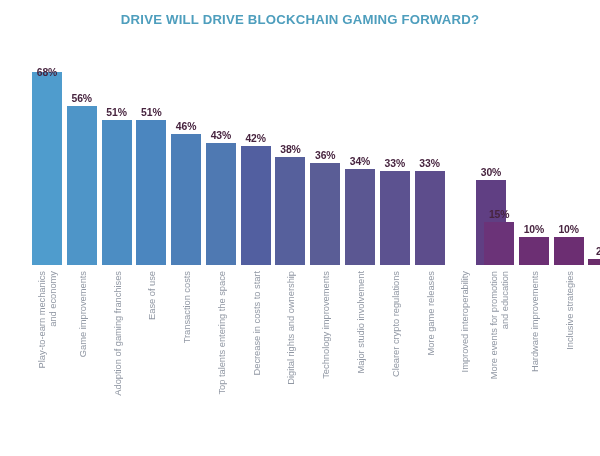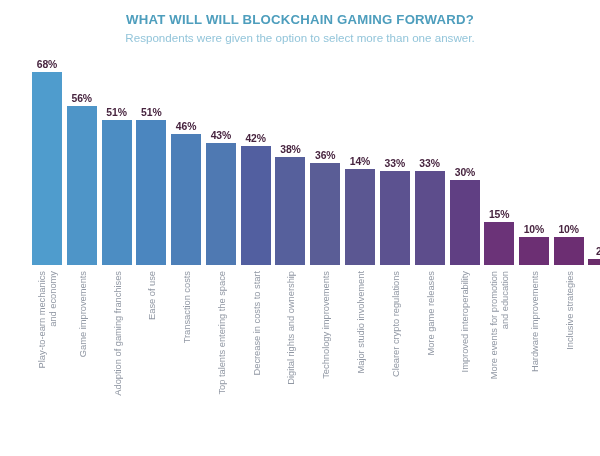--- a/index.html
+++ b/index.html
@@ -96,28 +96,27 @@
     color: #9097a3;
     white-space: pre-line;
     letter-spacing: -0.05px;
   }
 </style>
 </head>
 <body>
 
 <div id="chart-root">
 
-  <div class="chart-title">WHAT WILL WILL BLOCKCHAIN GAMING FORWARD?</div>
-
-  <div class="chart-subtitle">Respondents were given the option to select more than one answer.</div>
+  <div class="chart-title">DRIVE WILL DRIVE BLOCKCHAIN GAMING FORWARD?</div>
+
 
   <div class="plot-area" id="plot-area">
       <div class="bar-group" style="left: 32px; height: 193px;">
         <div class="bar" style="height: 193px; background: rgb(79, 156, 205);"></div>
-        <div class="bar-value" style="bottom: 195px;">68%</div>
+        <div class="bar-value" style="bottom: 187px;">68%</div>
       </div>
       <div class="cat-label" style="left: 32px;">
         <div class="rot">Play-to-earn mechanics
 and economy</div>
       </div>
       <div class="bar-group" style="left: 66.78px; height: 158.941px; text-align: center;">
         <div class="bar" style="height: 158.941px; background: rgb(78, 149, 200);"></div>
         <div class="bar-value" style="bottom: 160.941px;">56%</div>
       </div>
       <div class="cat-label" style="left: 66.78px;">
@@ -167,40 +166,40 @@
       </div>
       <div class="bar-group" style="left: 310.24px; height: 102.176px;">
         <div class="bar" style="height: 102.176px; background: rgb(90, 93, 150);"></div>
         <div class="bar-value" style="bottom: 104.176px; margin-top: 43px;">36%</div>
       </div>
       <div class="cat-label" style="left: 310.24px;">
         <div class="rot">Technology improvements</div>
       </div>
       <div class="bar-group" style="left: 345.02px; height: 96.5px;">
         <div class="bar" style="height: 96.5px; background: rgb(91, 87, 146);"></div>
-        <div class="bar-value" style="bottom: 98.5px;">14%</div>
+        <div class="bar-value" style="bottom: 98.5px;">34%</div>
       </div>
       <div class="cat-label" style="left: 345.02px;">
         <div class="rot">Major studio involvement</div>
       </div>
       <div class="bar-group" style="left: 379.8px; height: 93.6618px;">
         <div class="bar" style="height: 93.6618px; background: rgb(92, 82, 144);"></div>
         <div class="bar-value" style="bottom: 95.6618px;">33%</div>
       </div>
       <div class="cat-label" style="left: 379.8px;">
         <div class="rot">Clearer crypto regulations</div>
       </div>
       <div class="bar-group" style="left: 414.58px; height: 93.6618px;">
         <div class="bar" style="height: 93.6618px; background: rgb(93, 77, 140);"></div>
         <div class="bar-value" style="bottom: 95.6618px;">33%</div>
       </div>
       <div class="cat-label" style="left: 414.58px;">
         <div class="rot">More game releases</div>
       </div>
-      <div class="bar-group" style="left: 450px; height: 70px;">
+      <div class="bar-group" style="left: 476px; height: 70px;">
         <div class="bar" style="height: 85.1471px; background: rgb(96, 63, 131);"></div>
         <div class="bar-value" style="bottom: 87.1471px;">30%</div>
       </div>
       <div class="cat-label" style="left: 449.36px;">
         <div class="rot">Improved interoperability</div>
       </div>
       <div class="bar-group" style="left: 484.14px; height: 42.5735px;">
         <div class="bar" style="height: 42.5735px; background: rgb(107, 51, 120);"></div>
         <div class="bar-value" style="bottom: 44.5735px; margin-top: 44px;">15%</div>
       </div>

